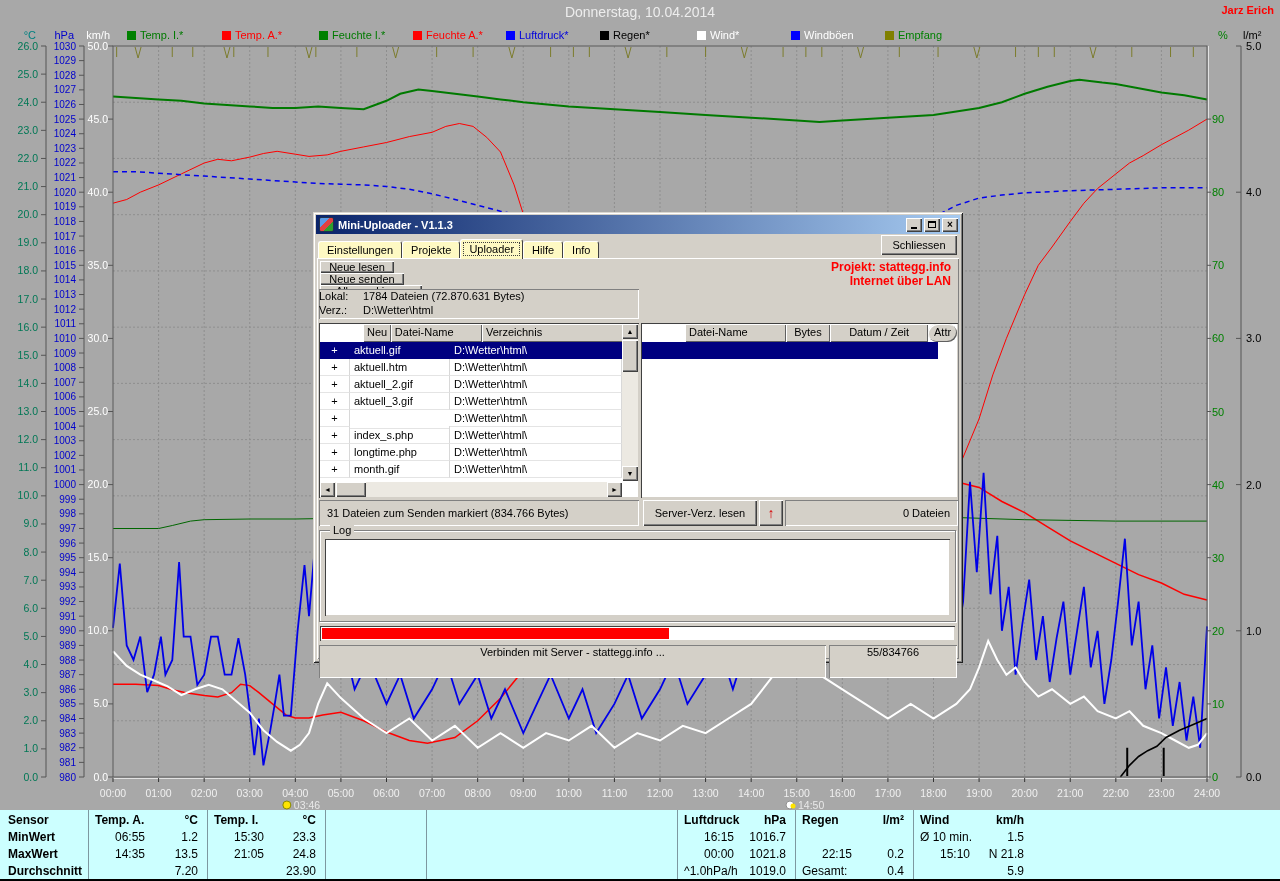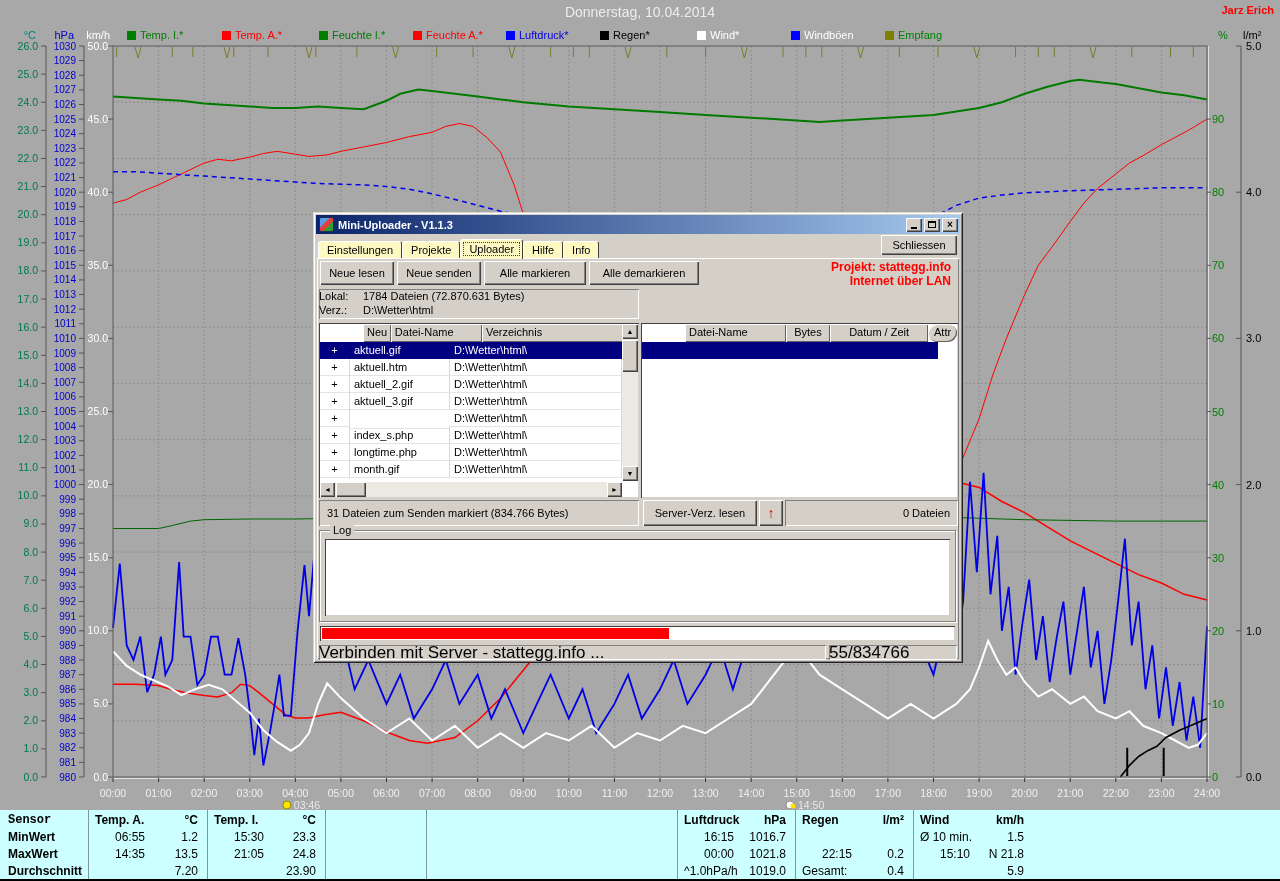--- a/index.html
+++ b/index.html
@@ -39,21 +39,21 @@
   .tabs { position:absolute; left:5px; top:27px; height:20px; display:flex; align-items:flex-end; }
   .tab { height:18px; box-sizing:border-box; padding:2px 8px 0 8px; background:#fef9c3;
          border:1px solid; border-color:#ffffff #404040 #808080 #ffffff; border-bottom:none; border-radius:3px 3px 0 0; }
   .tab.active { height:20px; padding-top:3px; position:relative; z-index:3;
                 outline:1px dotted #404040; outline-offset:-4px; }
   .btn { background:#d4d0c8; box-shadow: inset 1px 1px 0 #ffffff, inset -1px -1px 0 #404040, inset -2px -2px 0 #808080;
          display:flex; align-items:center; justify-content:center; font-size:11px; color:#000; box-sizing:border-box; }
   #closeBtn { position:absolute; right:6px; top:23px; width:76px; height:20px; }
   .page { position:absolute; left:4px; top:46px; width:642px; height:401px; background:#d4d0c8;
           box-shadow: inset 1px 1px 0 #ffffff, inset -1px -1px 0 #808080; }
-  .toolbar { position:absolute; left:3px; top:3px; height:25px; display:flex; }
+  .toolbar { position:absolute; left:3px; top:3px; height:25px; display:flex;flex-direction:column; }
   .toolbar .btn { height:24px; margin-right:3px; padding:0 6px; }
   .project { position:absolute; right:8px; top:2px; text-align:right; color:#ff0000; font-weight:bold; font-size:12px; line-height:14px; }
   .panel { background:#d4d0c8; box-shadow: inset 1px 1px 0 #808080, inset -1px -1px 0 #ffffff; }
   .infoL { position:absolute; left:2px; top:31px; width:320px; height:30px; }
   .infoR { position:absolute; left:324px; top:31px; width:317px; height:30px; }
   .irow { padding:1px 6px 0 0; line-height:13px; white-space:nowrap; }
   .ilab { display:inline-block; width:44px; }
   .redx { position:absolute; right:2px; top:2px; width:13px; height:13px; background:#e80000; color:#7a0000;
           font-size:9px; font-weight:bold; display:flex; align-items:center; justify-content:center;
           box-shadow: inset 1px 1px 0 #ff9090, inset -1px -1px 0 #600000; }
@@ -78,21 +78,21 @@
   #arrowBtn { position:absolute; left:442px; top:242px; width:24px; height:26px; color:#d80000; font-size:14px; font-weight:bold; }
   .zero { position:absolute; left:468px; top:242px; width:173px; height:26px; line-height:26px; text-align:right; padding-right:8px; box-sizing:border-box; background:#d4d0c8; }
   .loggroup { position:absolute; left:2px; top:272px; width:637px; height:92px;
               border:1px solid #808080; box-shadow: inset 1px 1px 0 #ffffff, 1px 1px 0 #ffffff; box-sizing:border-box; }
   .loglabel { position:absolute; top:-7px; left:10px; background:#d4d0c8; padding:0 3px; font-size:11px; }
   .logbox { position:absolute; left:5px; top:8px; right:5px; bottom:5px; background:#fff;
             box-shadow: inset 1px 1px 0 #404040, inset -1px -1px 0 #d4d0c8; }
   .progress { position:absolute; left:3px; top:368px; width:635px; height:15px; background:#fff;
               box-shadow: inset 1px 1px 0 #404040, inset -1px -1px 0 #d4d0c8; }
   .pfill { position:absolute; left:2px; top:2px; bottom:2px; background:#ff0000; }
-  .sbar { position:absolute; top:387px; height:15px; background:#d4d0c8; line-height:15px; text-align:left; font-size:17px; }
+  .sbar { position:absolute; top:387px; height:33px; background:#d4d0c8; line-height:15px; text-align:center; font-size:11px; }
   #sbarL { left:2px; width:507px; }
   #sbarR { left:512px; width:128px; }
   
   #stats { position:absolute; left:0; top:810px; width:1280px; height:69px; background:#ccffff;
            border-bottom:2px solid #000; font-size:12px; color:#000; }
   #stats .cell { position:absolute; white-space:nowrap; }
   #stats .hdr { font-weight:bold; }
   #stats .div { position:absolute; top:0; bottom:0; width:1px; background:#7d98a0; }
 </style>
 </head>
@@ -631,21 +631,21 @@
 
       <div class="progress">
         <div class="pfill" id="pfill" style="width: 347px;"></div>
       </div>
       <div class="sbar panel" id="sbarL"><span>Verbinden mit Server - stattegg.info ...</span></div>
       <div class="sbar panel" id="sbarR"><span>55/834766</span></div>
     </div>
   </div>
 
   <div id="stats">
-      <div class="cell hdr" style="left: 8px; top: 3px; font-family: Liberation Mono, monospace;">Sensor</div>
+      <div class="cell hdr" style="left: 8px; top: 3px;">Sensor</div>
       <div class="cell hdr" style="left: 8px; top: 20px;">MinWert</div>
       <div class="cell hdr" style="left: 8px; top: 37px;">MaxWert</div>
       <div class="cell hdr" style="left: 8px; top: 54px;">Durchschnitt</div>
       <div class="div" style="left: 88px;"></div>
       <div class="div" style="left: 207px;"></div>
       <div class="div" style="left: 325px;"></div>
       <div class="div" style="left: 426px;"></div>
       <div class="div" style="left: 677px;"></div>
       <div class="div" style="left: 795px;"></div>
       <div class="div" style="left: 913px;"></div>

